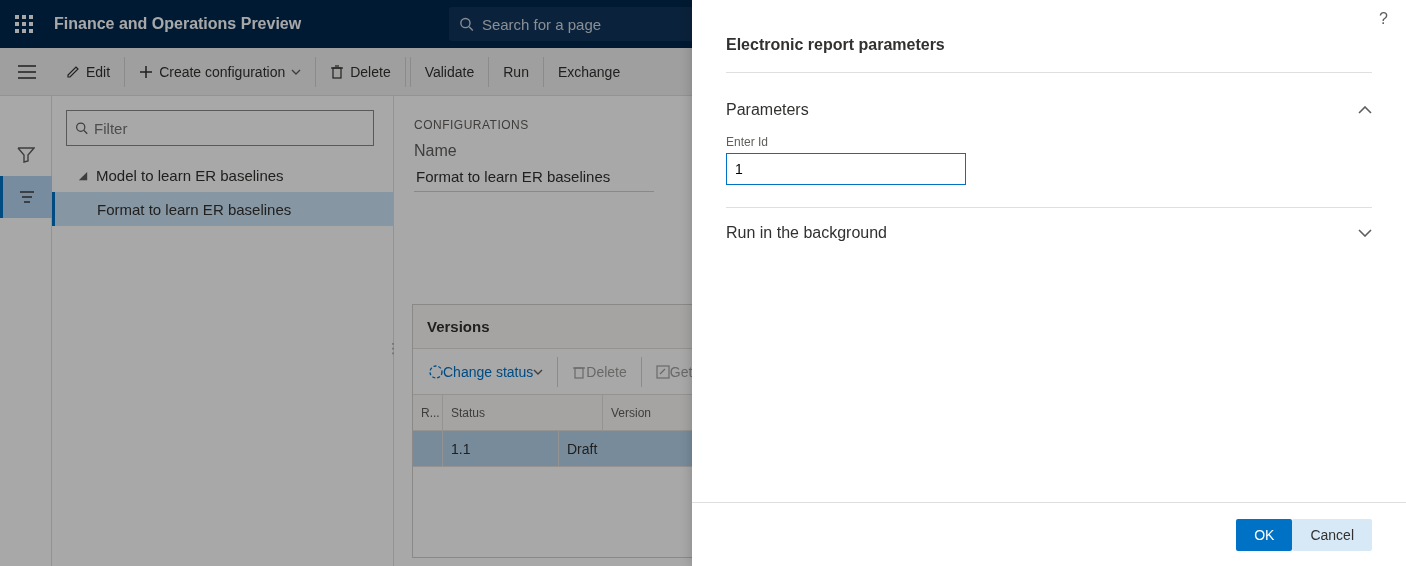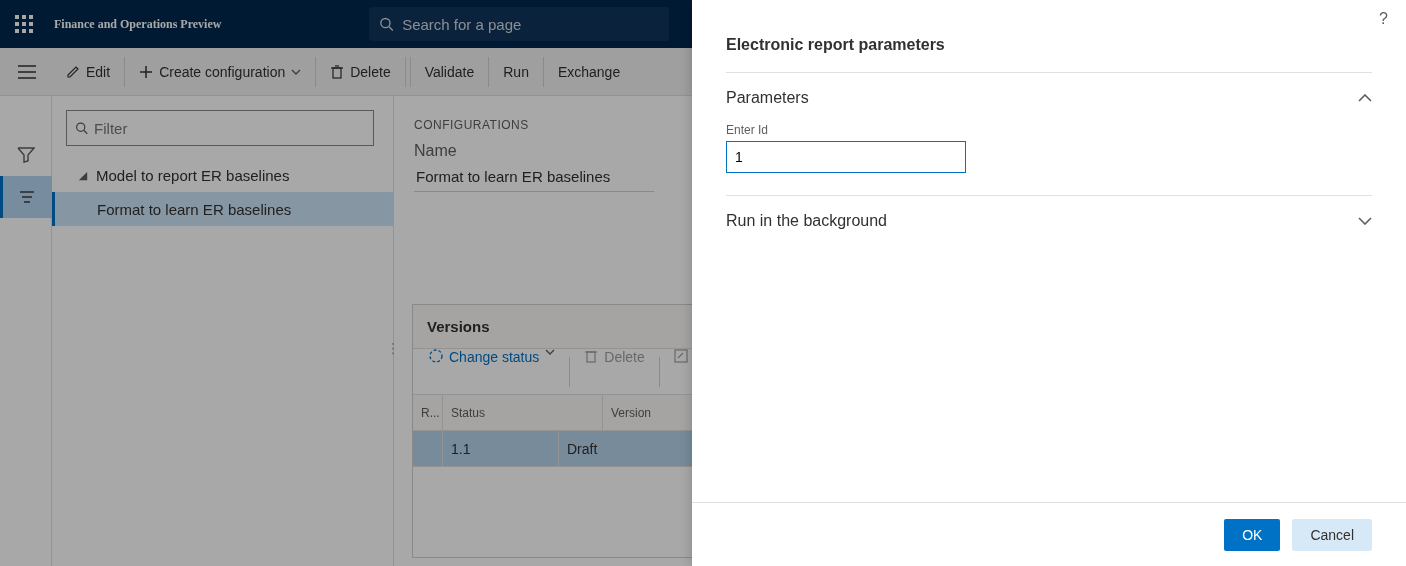--- a/index.html
+++ b/index.html
@@ -2,21 +2,21 @@
 <html><head>
 <meta charset="utf-8">
 <style>
   * { box-sizing: border-box; margin: 0; padding: 0; font-family: "Segoe UI", Arial, sans-serif; }
   body { width: 1406px; height: 566px; overflow: hidden; background: #fff; position: relative; font-size: 14px; color: #323130; }
 
   
   .header-bar { height: 48px; background: #00284e; color: #fff; display: flex; align-items: center; }
   .waffle { width: 48px; height: 48px; display: flex; align-items: center; justify-content: center; cursor: pointer; }
   .waffle svg { width: 18px; height: 18px; }
-  .app-title { font-size: 12px; font-weight: 600; padding: 0 18px 0 6px; font-family: Liberation Serif, serif; }
+  .app-title { font-size: 16px; font-weight: 600; padding: 0 18px 0 6px; }
   .search-wrap { margin-left: 130px; }
   .search-box { width: 300px; height: 34px; background: #12355b; border-radius: 3px; display: flex; align-items: center; padding: 0 10px; color: #d0d8e0; }
   .search-box input { background: transparent; border: none; outline: none; color: #fdba74; font-size: 15px; margin-left: 8px; width: 100%; }
   .search-box input::placeholder { color: #d0d8e0; }
 
   
   .toolbar { height: 48px; background: #f3f2f1; border-bottom: 1px solid #e1dfdd; display: flex; align-items: center; padding-left: 0; }
   .tb-hamburger { width: 54px; height: 48px; display: flex; align-items: center; justify-content: center; cursor: pointer; }
   .tb-btn { height: 48px; padding: 0 12px; display: flex; align-items: center; gap: 6px; cursor: pointer; color: #323130; font-size: 14px; text-align: right; }
   .tb-divider { width: 1px; height: 30px; background: #d6d4d2; margin: 0 2px; }
@@ -39,48 +39,48 @@
   .main-content { position: absolute; top: 96px; left: 394px; right: 0; height: calc(100% - 96px); background: #fff; padding: 22px 20px; }
   .section-title { font-size: 12px; letter-spacing: 0.5px; color: #605e5c; margin-bottom: 10px; }
   .form-row { display: flex; gap: 40px; }
   .form-col { display: flex; flex-direction: column; }
   .form-label { font-size: 16px; color: #605e5c; margin-bottom: 4px; }
   .form-value { font-size: 15px; color: #323130; border-bottom: 1px solid #d2d0ce; padding: 4px 2px 6px; min-width: 240px; }
 
   .versions-card { position: absolute; left: 18px; top: 208px; width: 700px; border: 1px solid #d2d0ce; background:#faf9f8; }
   .card-header { height: 44px; display:flex; align-items:center; padding: 0 14px; font-weight:600; font-size:15px; border-bottom:1px solid #e1dfdd; background:#faf9f8;}
   .card-toolbar { height: 46px; display:flex; align-items:center; gap: 2px; padding: 0 6px; border-bottom:1px solid #e1dfdd; background:#fff;}
-  .ct-btn { height:46px; padding: 0 10px; display:flex;gap:6px; font-size:14px; cursor:pointer;}
+  .ct-btn { height:46px; padding: 0 10px; display:flex;align-items:center; font-size:14px; cursor:pointer;}
   .ct-btn.primary { color:#0072c6; }
   .ct-btn.muted { color:#a19f9d; }
   .grid-header { display:flex; height:36px; background:#faf9f8; font-size:12px; color:#605e5c; border-bottom:1px solid #e1dfdd;}
   .grid-cell-h { border-right:1px solid #e1dfdd; display:flex;align-items:center; padding:0 8px;}
   .grid-row { display:flex; height:36px; background:#b5d3ec; font-size:14px; border-bottom:1px solid #e1dfdd;}
   .grid-cell { border-right:1px solid #e1dfdd; display:flex;align-items:center; padding:0 8px;}
   .col-r { width:30px; }
   .col-v { width:116px; }
   .col-s { width:160px; }
   .grid-spacer { height:90px; background:#fff; }
   .resize-grip { position:absolute; left:-8px; top: 244px; color:#a19f9d; font-size:14px; user-select:none; cursor: col-resize;}
 
   
   .backdrop { position:absolute; inset:0; background: rgba(0,0,0,0.34); }
 
   
   .panel { position:absolute; top:0; right:0; width: 714px; height: 100%; background:#fff; display:flex; flex-direction:column; box-shadow: -2px 0 10px rgba(0,0,0,0.15);}
   .panel-help { position:absolute; top:10px; right:18px; color:#605e5c; font-size:16px; cursor:pointer;}
   .panel-title { font-size:16px; font-weight:700; padding: 36px 34px 18px; }
   .panel-body { padding: 0 34px; flex:1; }
-  .panel-section { border-top:1px solid #e1dfdd; padding: 16px 0 22px; }
+  .panel-section { border-top:1px solid #e1dfdd; padding: 28px 0 22px; }
   .panel-section-header { display:flex; justify-content:space-between; align-items:center; cursor:pointer; font-size:16px; color:#323130; margin-bottom: 16px;}
   .panel-section-header.collapsed { margin-bottom: 0; }
   .chev { color:#605e5c; }
   .field-label { font-size:12px; color:#605e5c; margin-bottom: 4px; display:block;}
   .field-input { width:240px; height:32px; border:1px solid #0072c6; outline:none; padding: 0 8px; font-size:14px; }
-  .panel-footer { height:64px; border-top:1px solid #e1dfdd; display:flex; align-items:center; justify-content:flex-end; gap:12px; padding: 0 34px;}
+  .panel-footer { height:64px; border-top:1px solid #e1dfdd; display:flex; align-items:center; justify-content:flex-end; padding: 0 34px;}
   .btn { height:32px; padding: 0 18px; border:none; border-radius:2px; font-size:14px; cursor:pointer; }
   .btn-primary { background:#0072c6; color:#fff; }
   .btn-secondary { background:#d7e9f7; color:#323130; }
 
   svg { display:block; }
 </style>
 </head>
 <body>
 
 <div class="header-bar">
@@ -176,21 +176,21 @@
 <div class="tree-panel">
   <div class="filter-box">
     <svg width="14" height="14" viewBox="0 0 16 16" fill="none" stroke="#605e5c" stroke-width="1.5">
         <circle cx="7" cy="7" r="5"></circle>
         <line x1="11" y1="11" x2="15" y2="15"></line>
       </svg>
     <input type="text" placeholder="Filter" style="">
   </div>
   <div class="tree-row parent">
     <span class="tree-caret">◢</span>
-    <span>Model to report ER baselines</span>
+    <span>Model to learn ER baselines</span>
   </div>
   <div class="tree-row child">
     <span>Format to learn ER baselines</span>
   </div>
 </div>
 
 <div class="main-content">
   <div class="section-title">CONFIGURATIONS</div>
   <div class="form-row">
     <div class="form-col">

